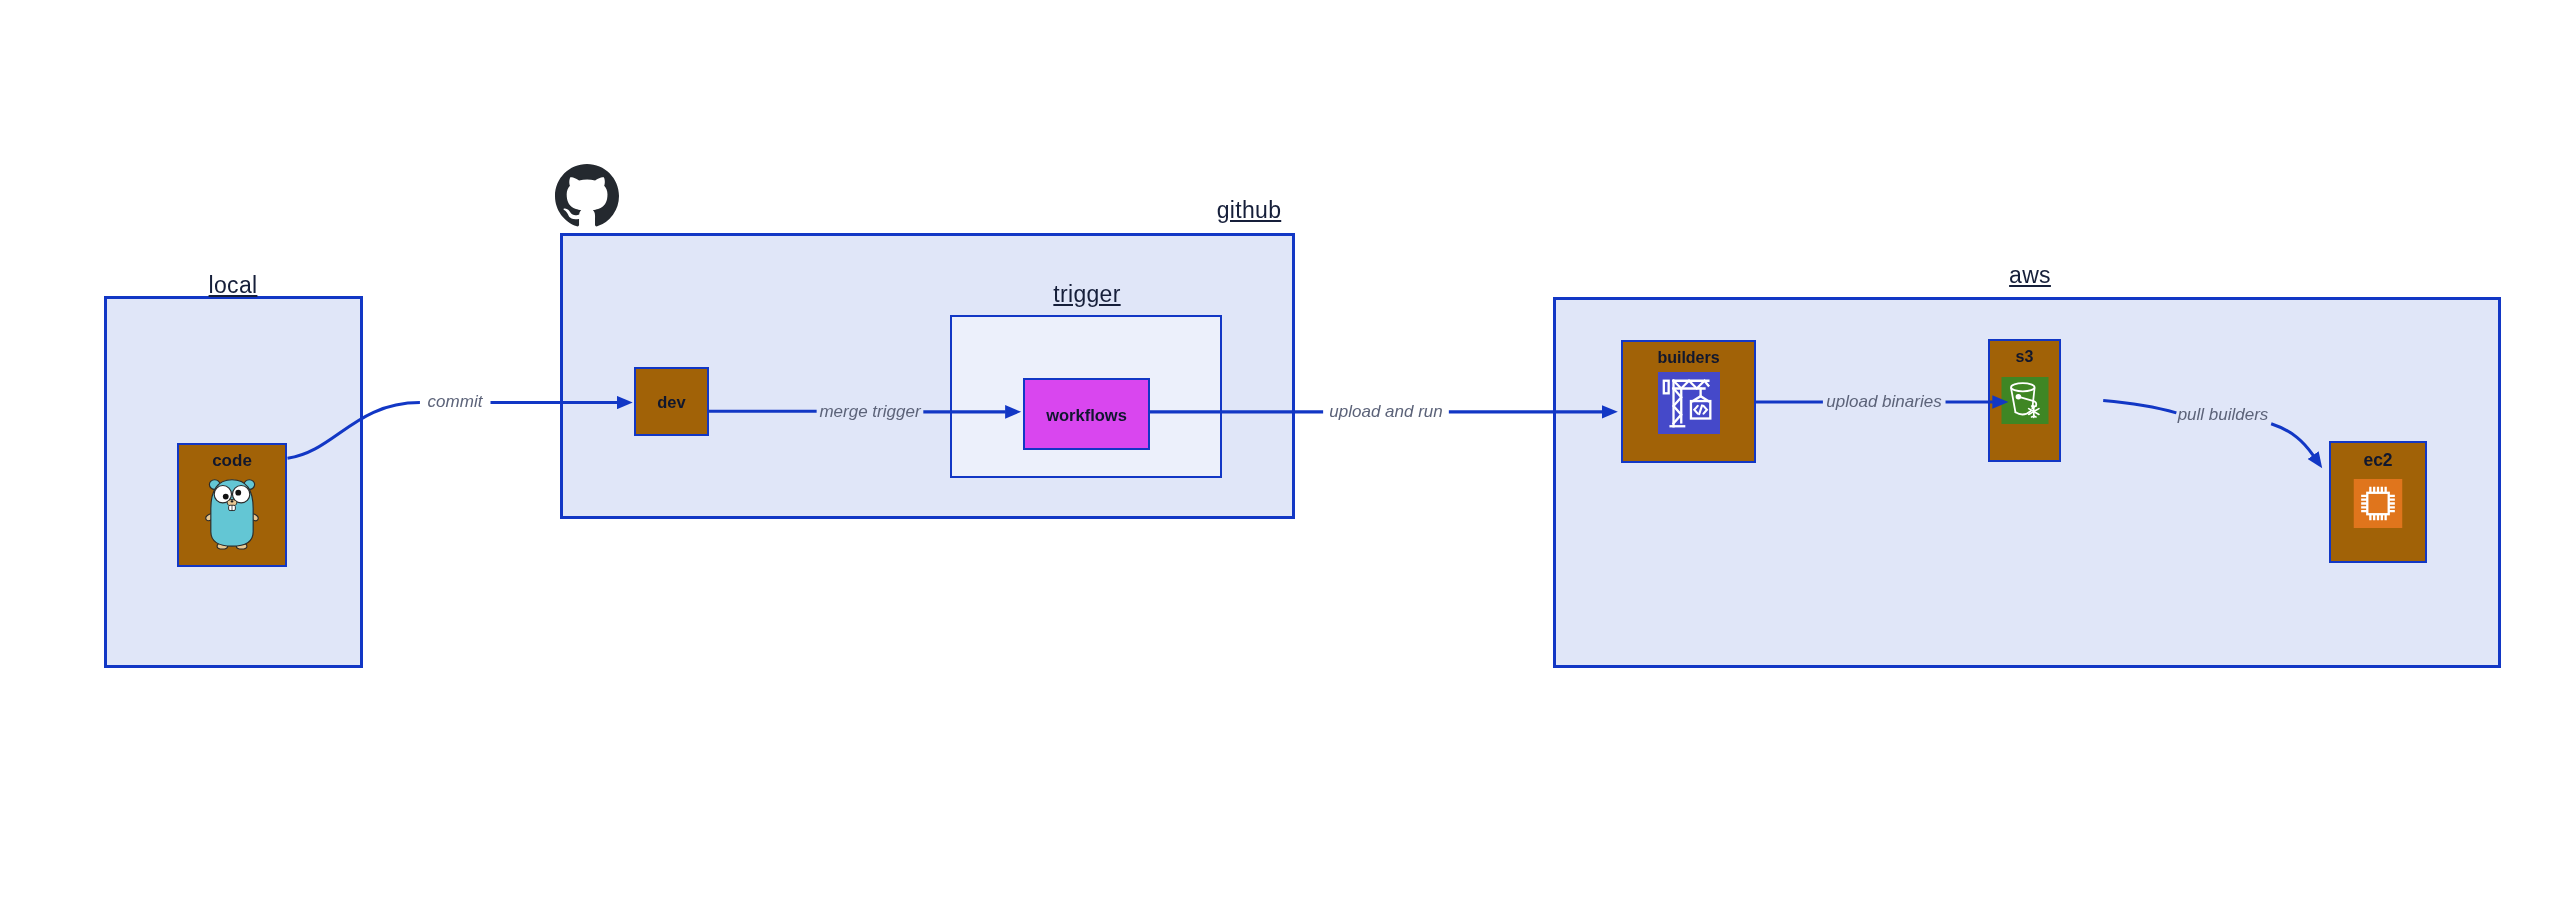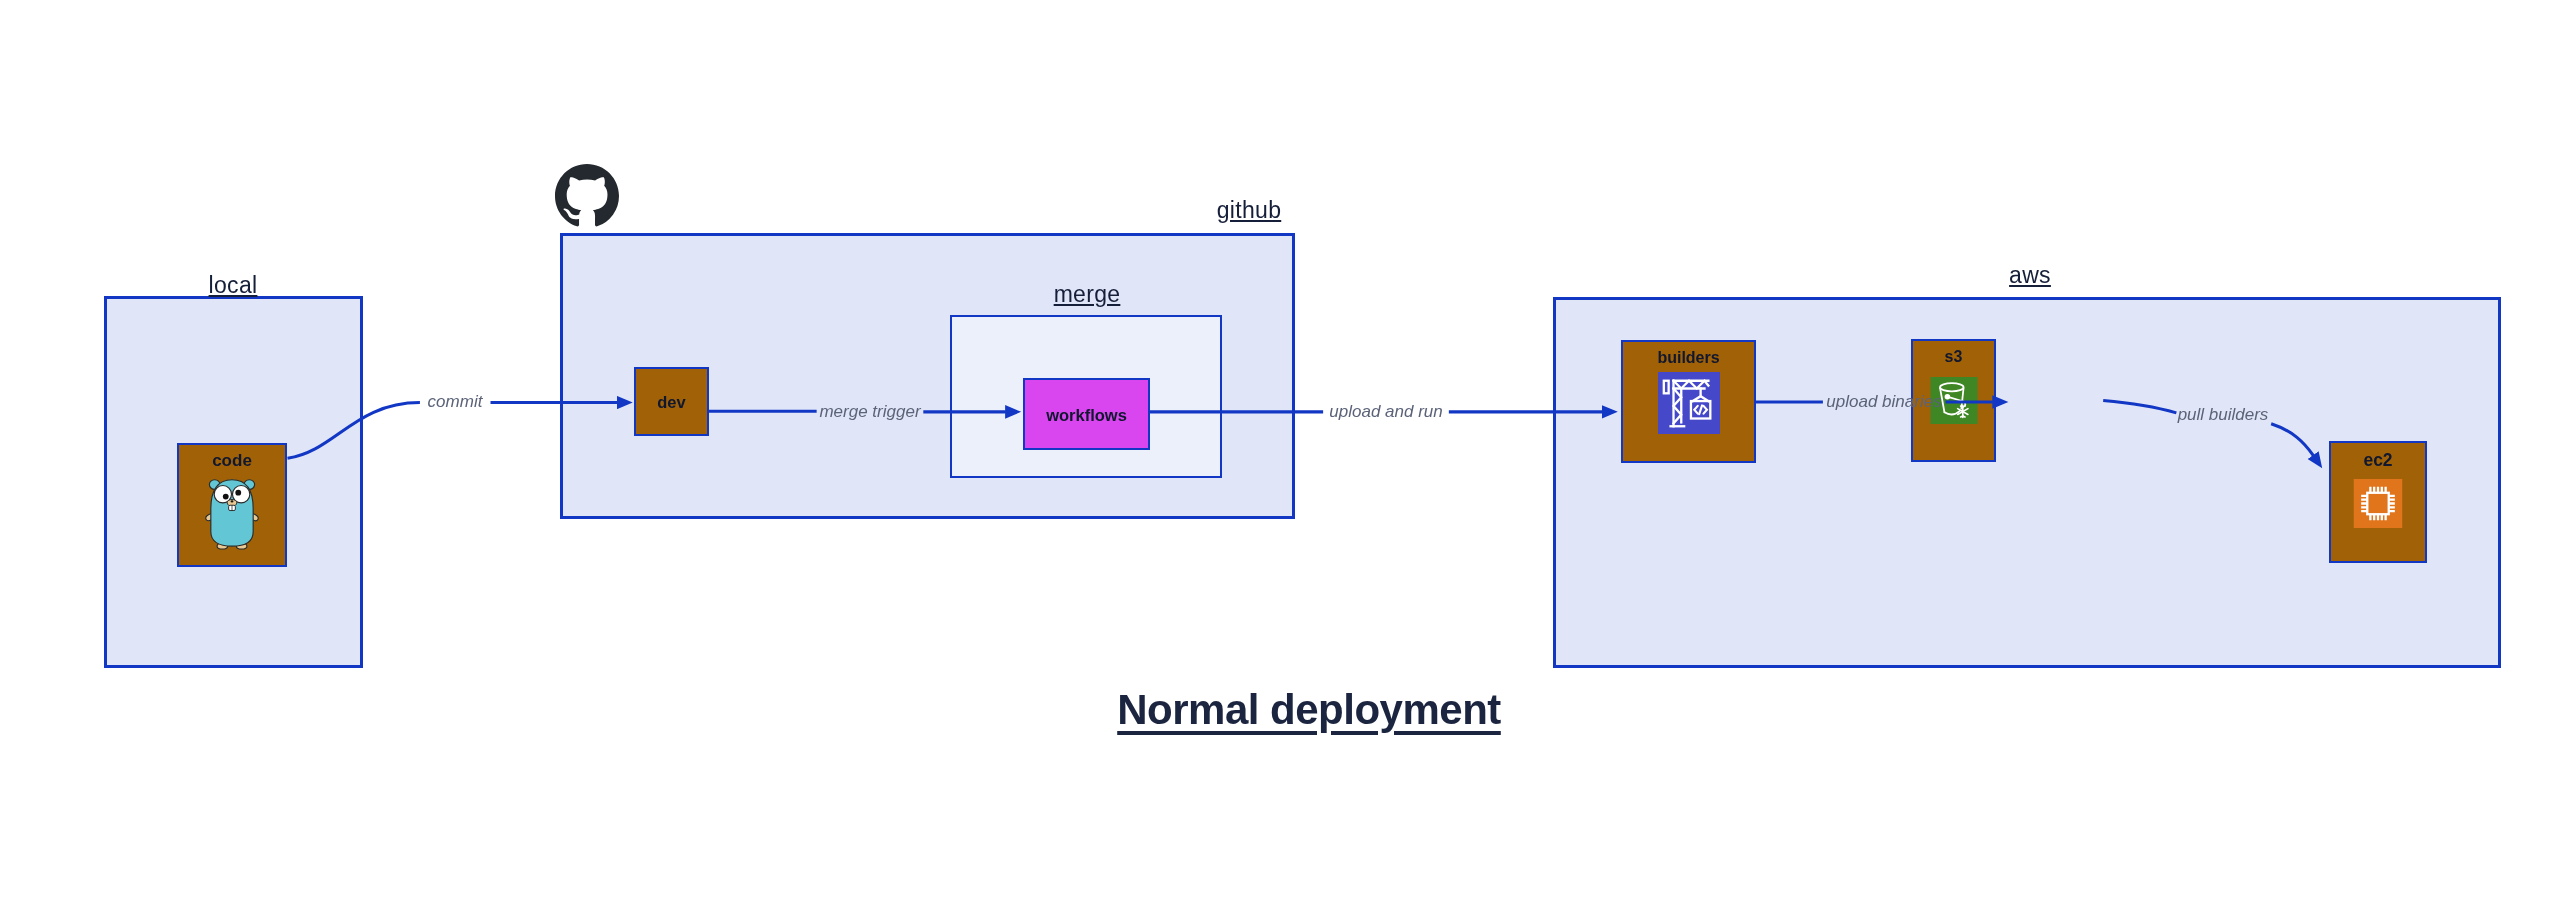--- a/index.html
+++ b/index.html
@@ -98,21 +98,21 @@
 
 <div id="canvas">
 
   <div class="group-box" style="left:104px; top:296px; width:259px; height:372px;"></div>
   <div class="group-box" style="left:560px; top:233px; width:735px; height:286px;"></div>
   <div class="group-box inner" style="left:950px; top:315px; width:272px; height:163px;"></div>
   <div class="group-box" style="left:1553px; top:297px; width:948px; height:371px;"></div>
 
   <div class="group-label" style="left:233px; top:244px;margin-top:28px;">local</div>
   <div class="group-label" style="left:1249px; top:197px;">github</div>
-  <div class="group-label" style="left:1087px; top:281px;">merge</div>
+  <div class="group-label" style="left:1087px; top:281px;">trigger</div>
   <div class="group-label" style="left:2030px; top:262px;">aws</div>
 
   <svg id="octocat" width="64" height="64" viewBox="0 0 16 16">
     <path fill="#24292f" d="M8 0C3.58 0 0 3.58 0 8c0 3.54 2.29 6.53 5.47 7.59.4.07.55-.17.55-.38 0-.19-.01-.82-.01-1.49-2.01.37-2.53-.49-2.69-.94-.09-.23-.48-.94-.82-1.13-.28-.15-.68-.52-.01-.53.63-.01 1.08.58 1.23.82.72 1.21 1.87.87 2.33.66.07-.52.28-.87.51-1.07-1.78-.2-3.64-.89-3.64-3.95 0-.87.31-1.59.82-2.15-.08-.2-.36-1.02.08-2.12 0 0 .67-.21 2.2.82.64-.18 1.32-.27 2-.27s1.36.09 2 .27c1.53-1.04 2.2-.82 2.2-.82.44 1.1.16 1.92.08 2.12.51.56.82 1.27.82 2.15 0 3.07-1.87 3.75-3.65 3.95.29.25.54.73.54 1.48 0 1.07-.01 1.93-.01 2.2 0 .21.15.46.55.38A8.01 8.01 0 0 0 16 8c0-4.42-3.58-8-8-8z"></path>
   </svg>
 
   <div class="node" style="left:177px; top:443px; width:110px; height:124px;">
     <div class="node-label" style="top:6.2px; font-size:17px;">code</div>
 
     <svg class="node-icon" style="top:28px;" width="58" height="77" viewBox="0 0 120 160">
@@ -163,21 +163,21 @@
         <rect x="34" y="30" width="20" height="18"></rect>
       </g>
       <g stroke="#ffffff" stroke-width="2.2" fill="none" stroke-linecap="round">
         <path d="M41,35 L37.5,39 L41,43"></path>
         <path d="M47,35 L50.5,39 L47,43"></path>
         <line x1="45.5" y1="34.5" x2="42.5" y2="43.5"></line>
       </g>
     </svg>
   </div>
 
-  <div class="node" style="left:1911px; top:339px; width:85px; height:123px;padding-left:16px;">
+  <div class="node" style="left:1988px; top:339px; width:73px; height:123px;padding-left:16px;">
     <div class="node-label" style="top:7.2px; font-size:16px;">s3</div>
 
     <svg class="node-icon" style="top:36px;" width="48" height="47" viewBox="0 0 64 64">
       <rect class="icon-tile" x="0" y="0" width="64" height="64" fill="#3f8624"></rect>
       <g stroke="#ffffff" stroke-width="2.4" fill="none" stroke-linecap="round">
         <ellipse cx="29" cy="14" rx="16" ry="5.5"></ellipse>
         <path d="M13,15 L19,48"></path>
         <path d="M45,15 L42,43"></path>
         <path d="M19,48 Q30,55 40,46"></path>
         <circle cx="23" cy="27" r="2.6" fill="#ffffff"></circle>
@@ -246,16 +246,15 @@
       <path d="M4408,822 C4450,836 4472,858 4490,884" marker-end="url(#arrow)"></path>
     </g>
   </svg>
 
   <div class="edge-label" style="left:455px; top:402px;">commit</div>
   <div class="edge-label" style="left:870px; top:412px;">merge trigger</div>
   <div class="edge-label" style="left:1386px; top:412px;">upload and run</div>
   <div class="edge-label" style="left:1884px; top:402px;">upload binaries</div>
   <div class="edge-label" style="left:2223px; top:415px;">pull builders</div>
 
-  <div id="diagram-title">Normal deployment</div>
 
 </div>
 
 
 </body></html>

